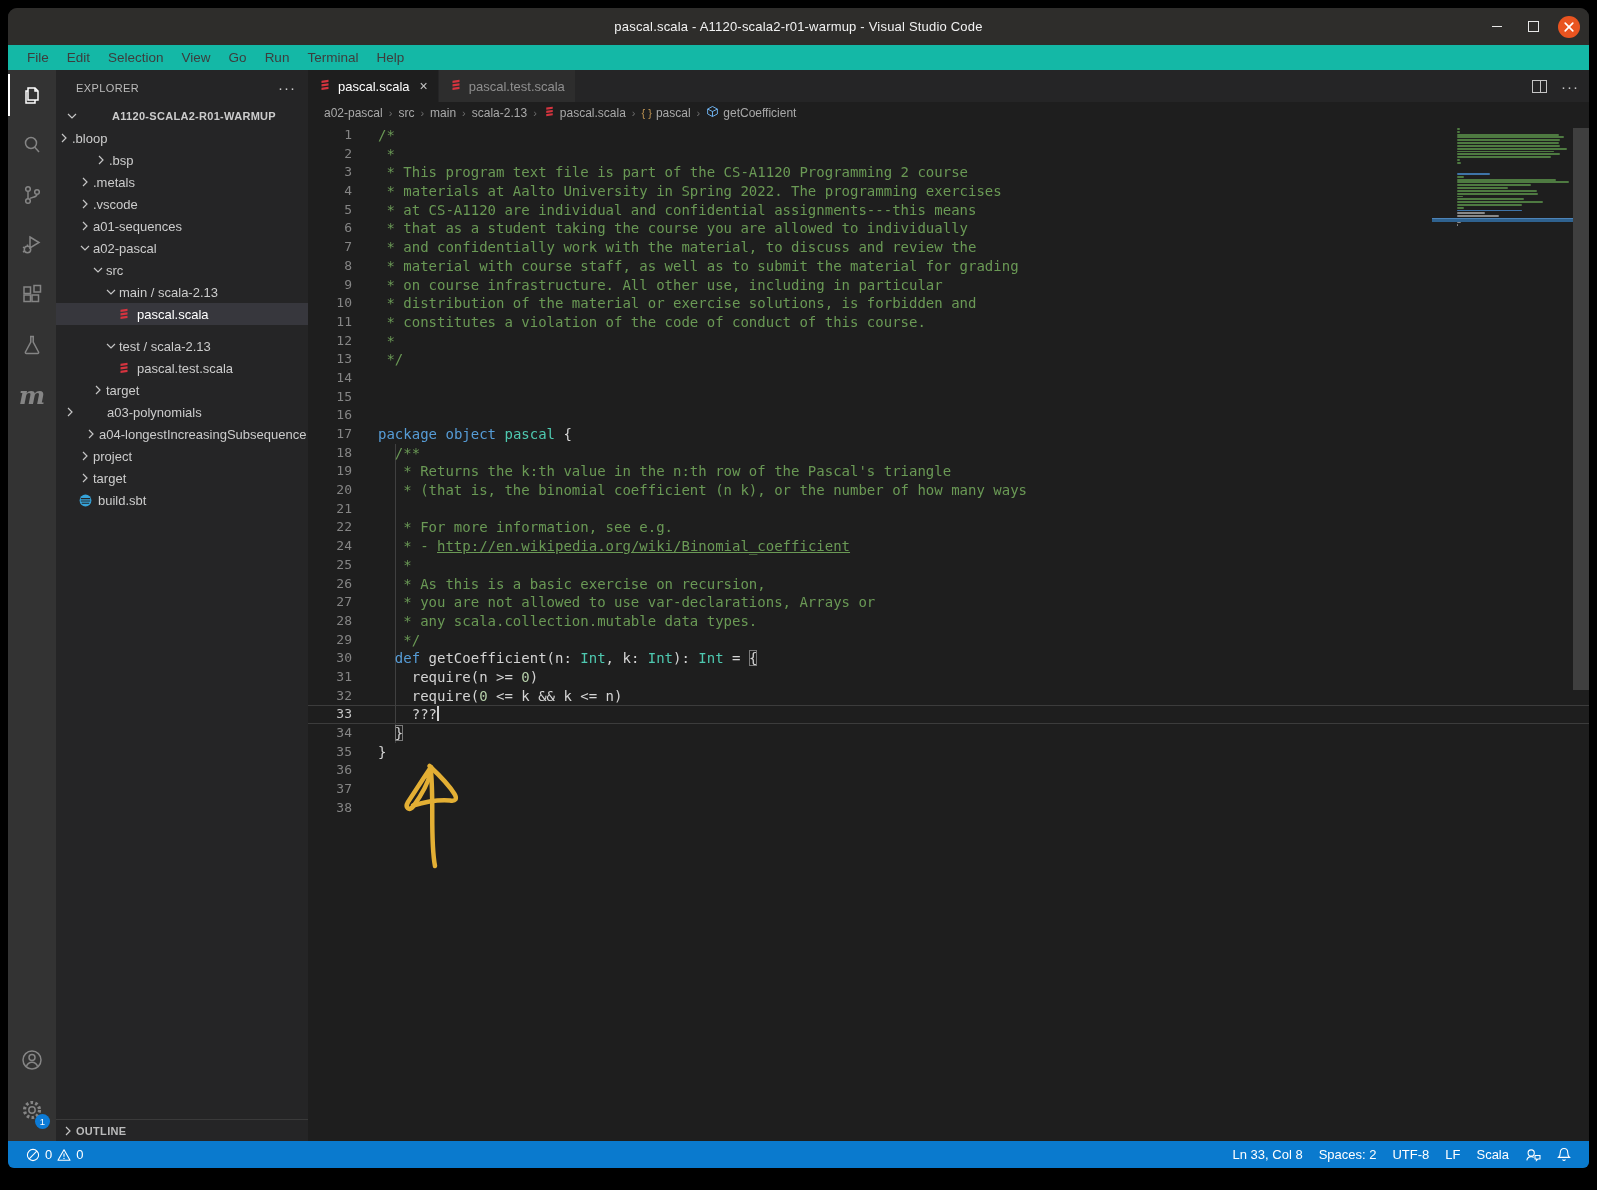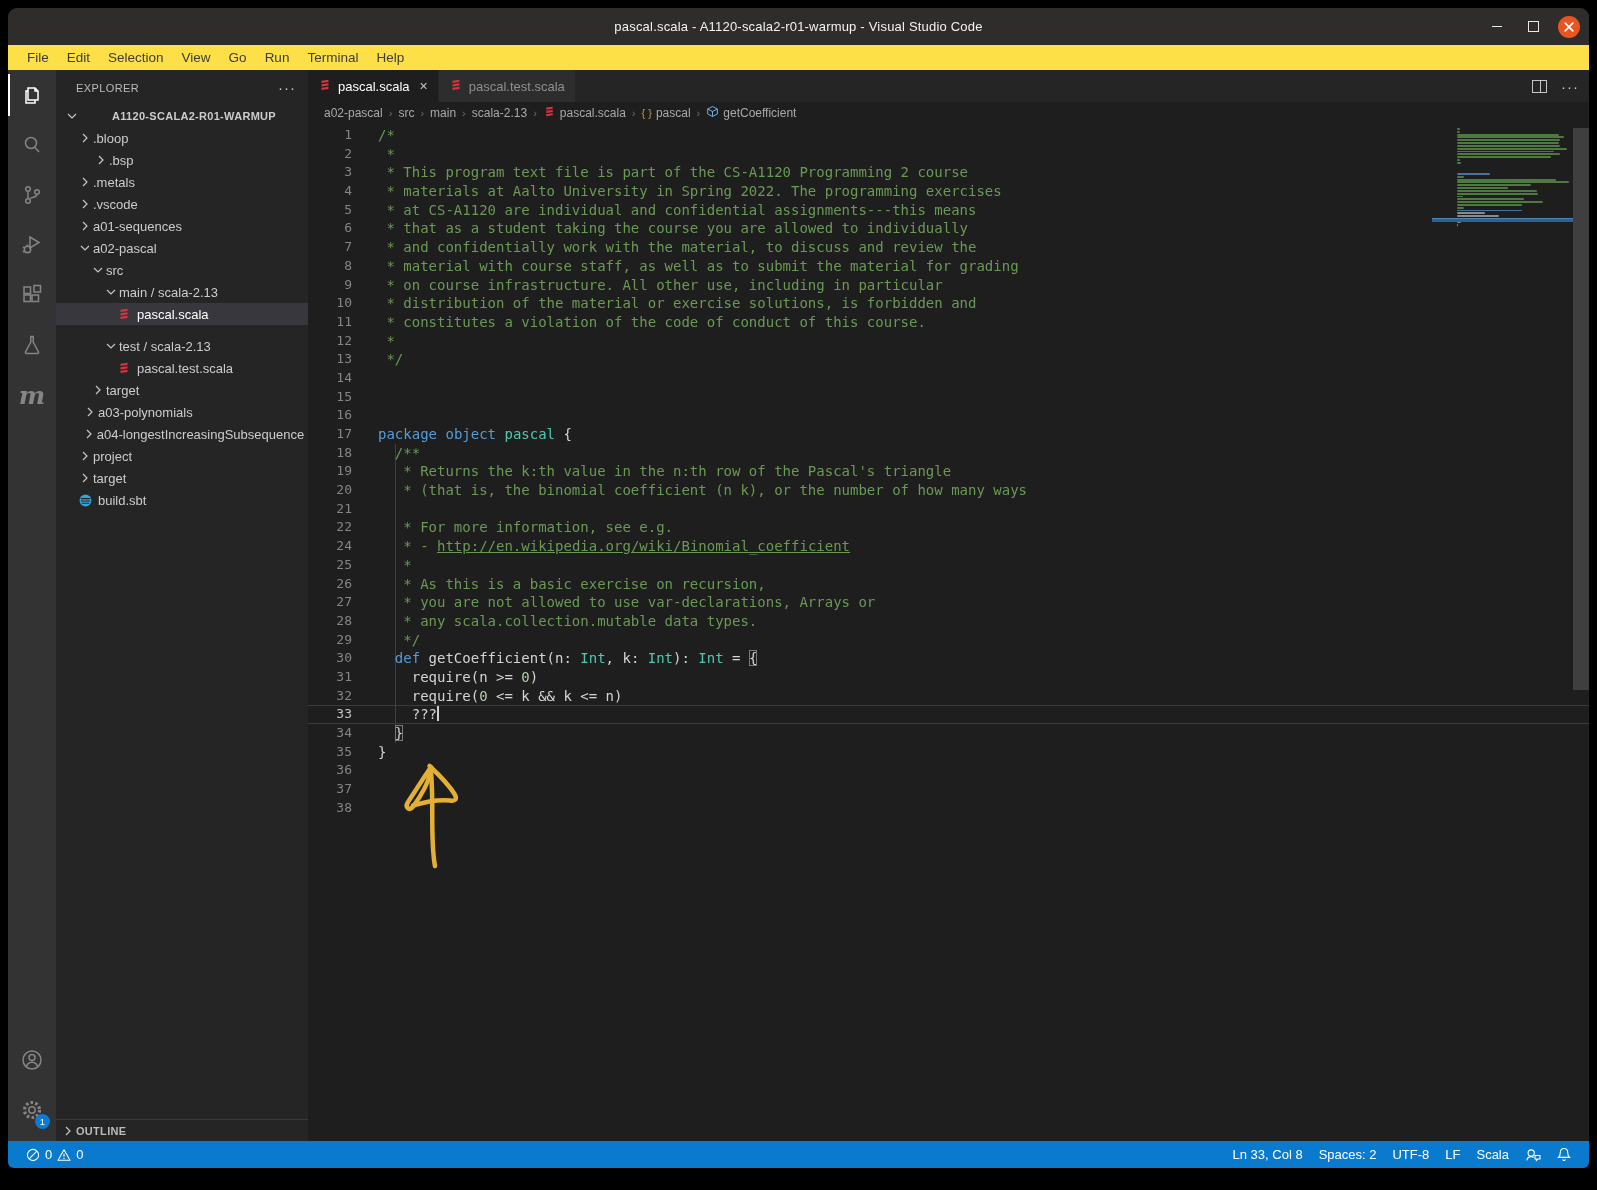--- a/index.html
+++ b/index.html
@@ -12,21 +12,21 @@
   .titlebar { height:37px; background:#2e2d2b; flex:0 0 37px; position:relative;
               display:flex; align-items:center; justify-content:center; }
   .title-text { color:#f2f2f2; font-size:13px; font-weight:normal; letter-spacing:.2px; }
   .win-controls { position:absolute; right:8px; top:0; height:100%; display:flex; align-items:center; gap:12px; }
   .wc { width:24px; height:24px; display:flex; align-items:center; justify-content:center; color:#e8e8e8; }
   .wc-min::after { content:""; width:10px; height:1.6px; background:#e8e8e8; display:block; }
   .wc-max::after { content:""; width:9px; height:9px; border:1.6px solid #e8e8e8; display:block; }
   .wc-close { border-radius:50%; }
   .wc-close svg { display:block; }
   
-  .menubar { height:25px; flex:0 0 25px; background:#fde047; display:flex; align-items:flex-end; padding-left:10px; }
+  .menubar { height:25px; flex:0 0 25px; background:#14b8a6; display:flex; align-items:flex-end; padding-left:10px; }
   .menu-item { font-size:13.5px; color:#3d3d3d; padding:0 9px; height:100%; display:flex; align-items:center; }
   
   .body { flex:1 1 auto; display:flex; min-height:0; }
   .activitybar { width:48px; flex:0 0 48px; background:#333333; display:flex; flex-direction:column; align-items:center; }
   .ab-top { display:flex; flex-direction:column; align-items:center; flex:1 1 auto; }
   .ab-item { width:48px; height:50px; display:flex; align-items:center; justify-content:center; position:relative; color:#858585; }
   .ab-item.active { color:#ffffff; }
   .ab-item.active::before { content:""; position:absolute; left:0; top:4px; bottom:4px; width:2px; background:#fff; }
   .ab-bottom { display:flex; flex-direction:column; align-items:center; margin-bottom:6px; }
   .badge { position:absolute; right:6px; bottom:6px; min-width:15px; height:15px; border-radius:50%;
@@ -196,21 +196,21 @@
       </div>
       <div class="tree" id="tree">
           <div class="tree-row root" style="padding-left: 8px;">
             <span class="chev">
               <svg width="16" height="16" viewBox="0 0 16 16">
                 <path d="M4 6 L8 10 L12 6" stroke="#c5c5c5" stroke-width="1.2" fill="none"></path>
               </svg>
             </span>
             <span>A1120-SCALA2-R01-WARMUP</span>
           </div>
-          <div class="tree-row" style="padding-left: 21px;">
+          <div class="tree-row" style="">
             <span class="chev">
               <svg width="16" height="16" viewBox="0 0 16 16">
                 <path d="M6 4 L10 8 L6 12" stroke="#c5c5c5" stroke-width="1.2" fill="none"></path>
               </svg>
             </span>
             <span>.bloop</span>
           </div>
           <div class="tree-row" style="padding-left: 21px; margin-left: 16px;">
             <span class="chev">
               <svg width="16" height="16" viewBox="0 0 16 16">
@@ -300,29 +300,29 @@
             <span>pascal.test.scala</span>
           </div>
           <div class="tree-row" style="padding-left: 34px;">
             <span class="chev">
               <svg width="16" height="16" viewBox="0 0 16 16">
                 <path d="M6 4 L10 8 L6 12" stroke="#c5c5c5" stroke-width="1.2" fill="none"></path>
               </svg>
             </span>
             <span>target</span>
           </div>
-          <div class="tree-row" style="padding-left: 26px;">
+          <div class="tree-row" style="padding-left: 6px; gap: 29px;">
             <span class="chev">
               <svg width="16" height="16" viewBox="0 0 16 16">
                 <path d="M6 4 L10 8 L6 12" stroke="#c5c5c5" stroke-width="1.2" fill="none"></path>
               </svg>
             </span>
             <span>a03-polynomials</span>
           </div>
-          <div class="tree-row" style="padding-left: 21px; justify-content: center;">
+          <div class="tree-row" style="padding-left: 27px;">
             <span class="chev">
               <svg width="16" height="16" viewBox="0 0 16 16">
                 <path d="M6 4 L10 8 L6 12" stroke="#c5c5c5" stroke-width="1.2" fill="none"></path>
               </svg>
             </span>
             <span>a04-longestIncreasingSubsequence</span>
           </div>
           <div class="tree-row" style="padding-left: 21px;">
             <span class="chev">
               <svg width="16" height="16" viewBox="0 0 16 16">

